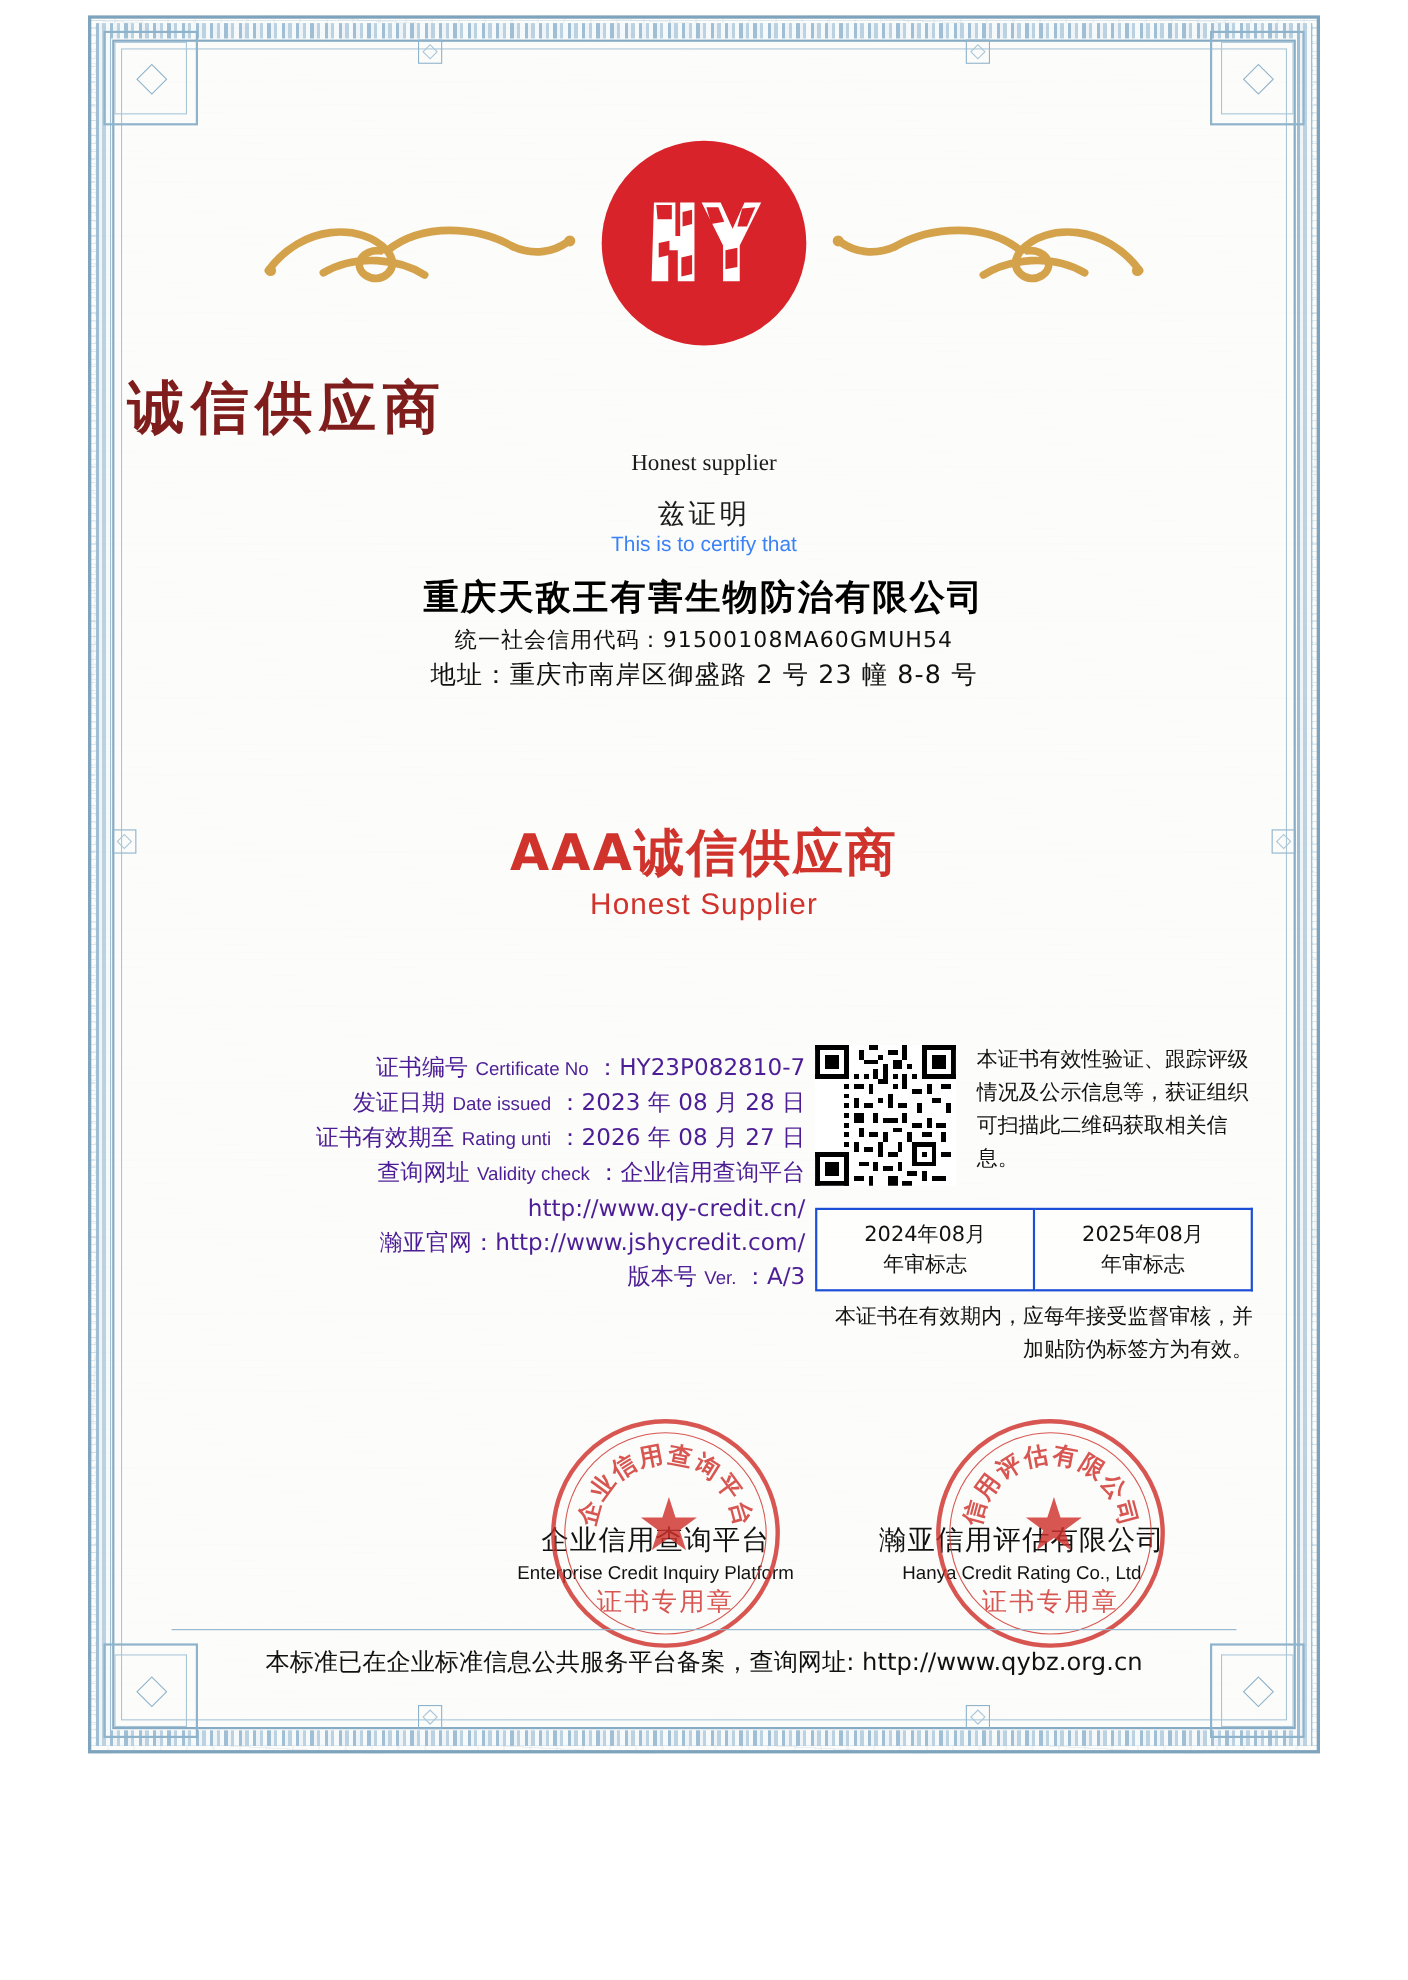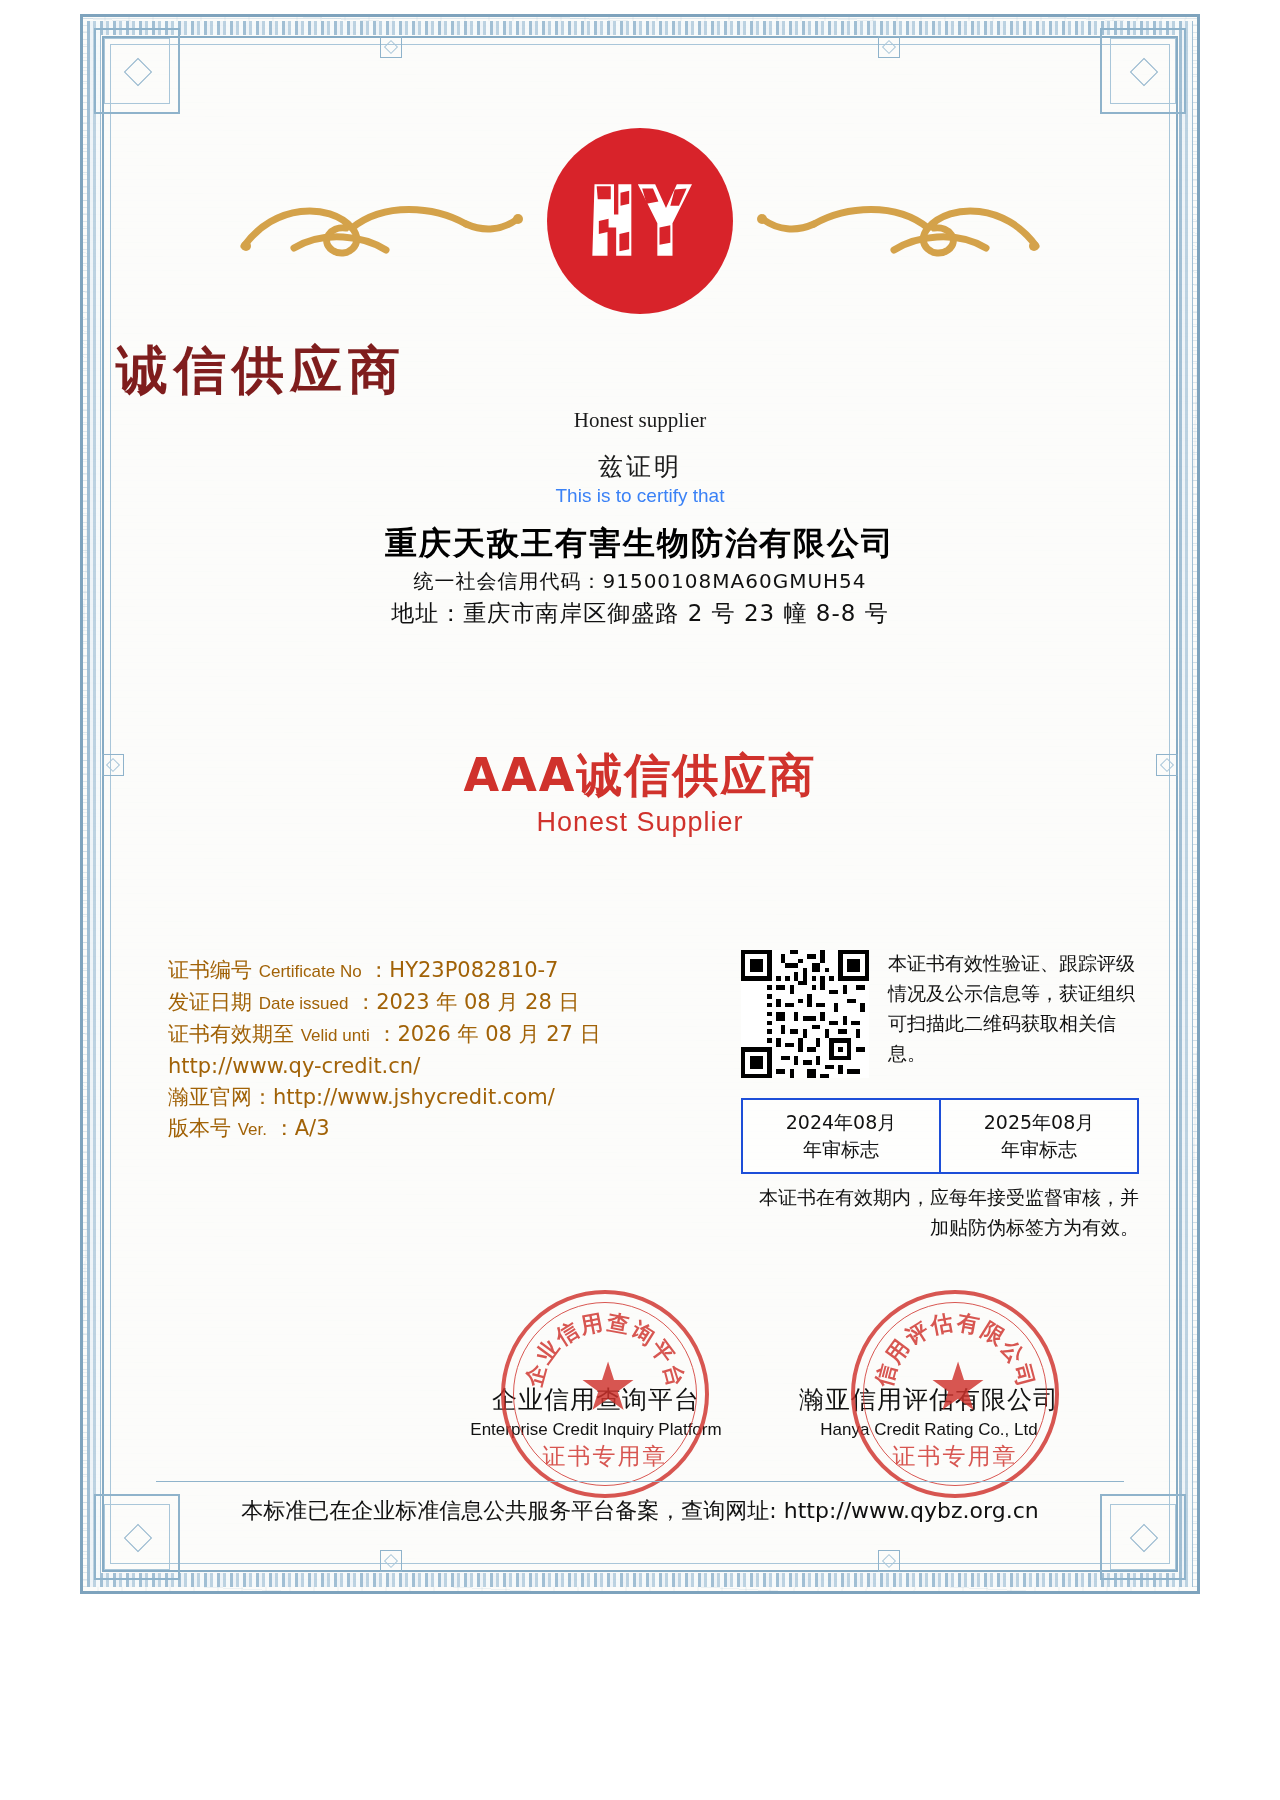--- a/index.html
+++ b/index.html
@@ -265,25 +265,26 @@
     text-align: center;
     font-size: 27px;
     letter-spacing: 1px;
     color: #d0322c;
     font-family: "Liberation Sans", sans-serif;
   }
 
   
   .details {
     position: absolute;
-    left: 52px;
+    left: 76px;
     top: 905px;
     width: 540px;
-    color: #a16207;
-    font-family: "DejaVu Sans", sans-serif;
+    color: #4c1d95;
+    font-family: "DejaVu Sans", sans-serif;
+    text-align: right;
   }
   .details .row {
     font-size: 21px;
     line-height: 31px;
     white-space: nowrap;
   }
   .details .lbl-cn { font-size: 21px; }
   .details .lbl-en { font-size: 17px; font-family: "Liberation Sans", sans-serif; }
   .details .val { font-size: 21px; }
   .details .url-row { font-size: 21px; line-height: 31px; }
@@ -547,22 +548,27 @@
         <span class="lbl-en">Certificate No</span>
         <span class="val">：HY23P082810-7</span>
       </div>
       <div class="row">
         <span class="lbl-cn">发证日期</span>
         <span class="lbl-en">Date issued</span>
         <span class="val">：2023 年 08 月 28 日</span>
       </div>
       <div class="row">
         <span class="lbl-cn">证书有效期至</span>
-        <span class="lbl-en">Velid unti</span>
+        <span class="lbl-en">Rating unti</span>
         <span class="val">：2026 年 08 月 27 日</span>
+      </div>
+      <div class="row">
+        <span class="lbl-cn">查询网址</span>
+        <span class="lbl-en">Validity check</span>
+        <span class="val">：企业信用查询平台</span>
       </div>
       <div class="url-row">http://www.qy-credit.cn/</div>
       <div class="url-row">瀚亚官网：http://www.jshycredit.com/</div>
       <div class="row">
         <span class="lbl-cn">版本号</span>
         <span class="lbl-en">Ver.</span>
         <span class="val">：A/3</span>
       </div>
     </div>
 

